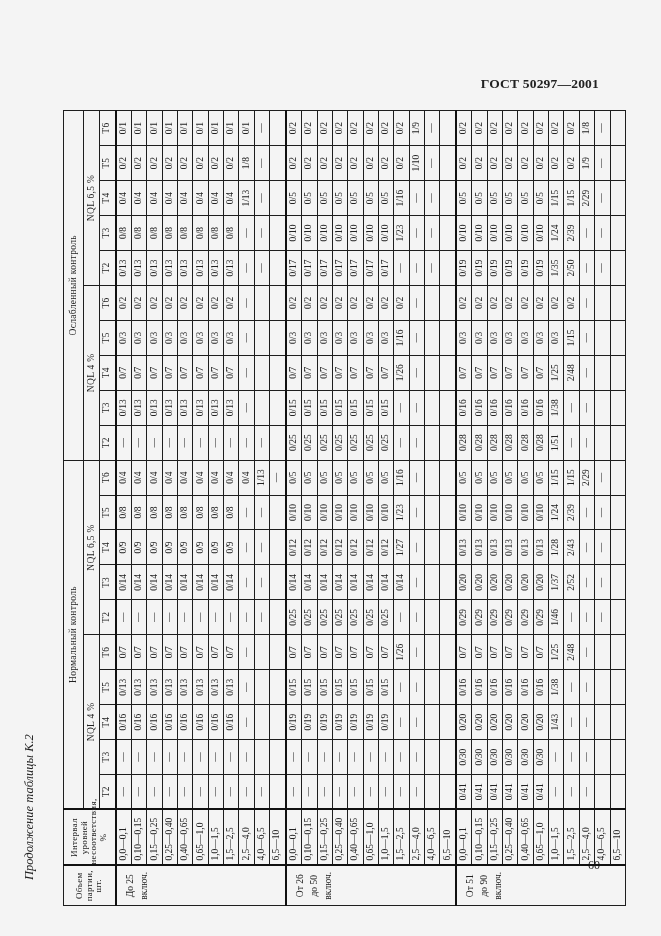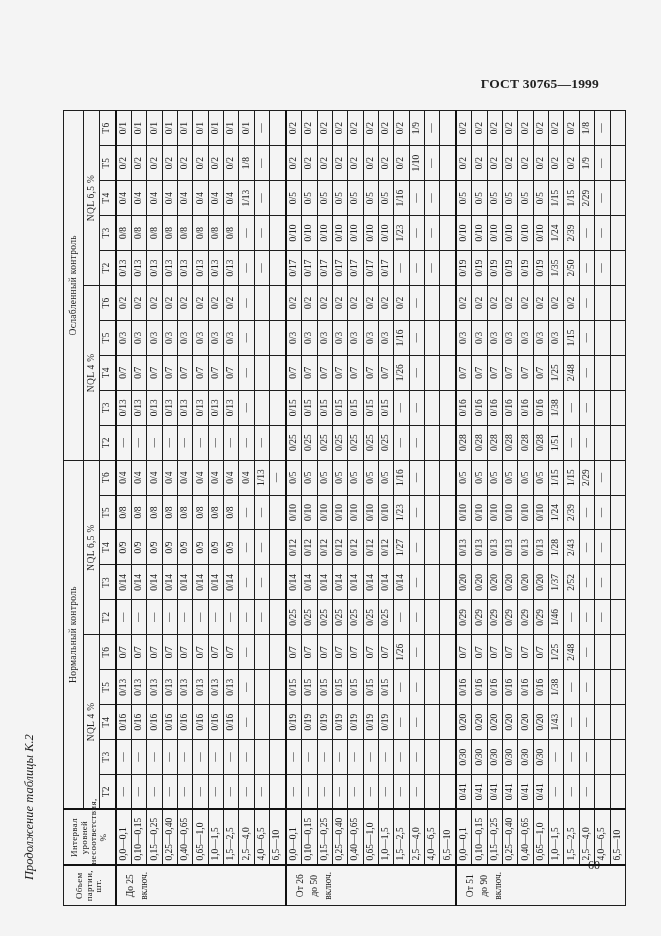--- a/index.html
+++ b/index.html
@@ -31,21 +31,21 @@
   th { font-size:9.5px; letter-spacing:0.3px; }
   .hdr-small { font-size:9px; }
   .thick-r { border-right:2.5px solid #111; }
   .thick-b { border-bottom:2.5px solid #111; }
   .lot { vertical-align:top; padding-top:6px; font-size:9.5px; line-height:1.5; }
   .iv { text-align:left; padding-left:4px; white-space:nowrap; }
 </style>
 </head>
 <body>
 
-<div class="doc-code">ГОСТ 30765—1999</div>
+<div class="doc-code">ГОСТ 50297—2001</div>
 <div class="caption">Продолжение таблицы К.2</div>
 <div class="page-num">60</div>
 
 <div class="rot">
   <table>
     <colgroup>
       <col style="width:40px">
         <col style="width:56px">
       <col span="20">
     </colgroup>

